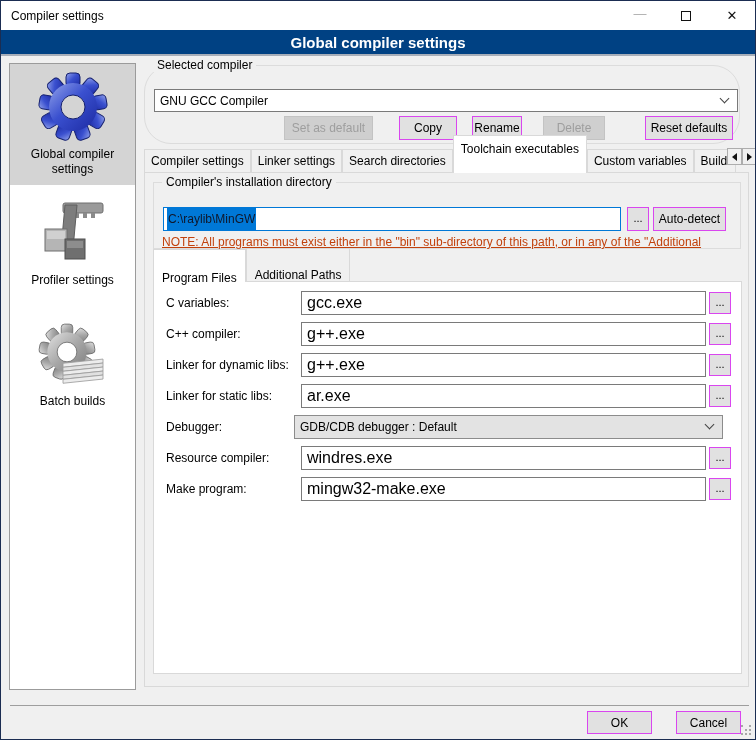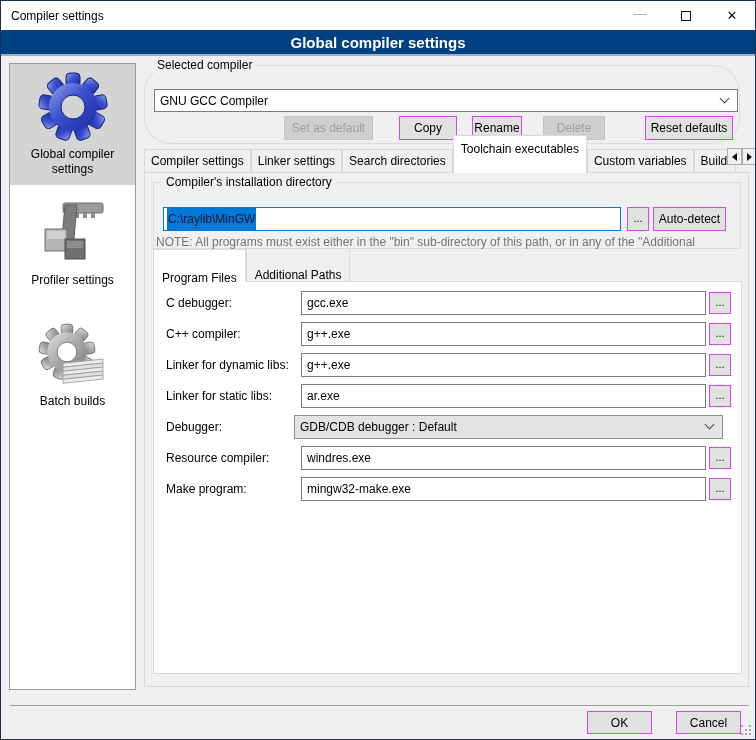--- a/index.html
+++ b/index.html
@@ -73,36 +73,36 @@
   
   .tabpanel { position:absolute; left:143px; top:171px; width:605px; height:515px;
               background:#f0f0f0; border:1px solid #d9d9d9; z-index:2; }
 
   .group-install { left:8px; top:9px; width:588px; height:67px; }
   .path-input { position:absolute; left:9px; top:24px; width:458px; height:24px; background:#fff;
                 border:1px solid #0078d7; display:flex; align-items:center; padding-left:3px; overflow:hidden; }
   .path-sel { background:#0078d7; color:#0f172a; white-space:nowrap; padding:18px 1px; }
   .b-browse-dir { left:473px; top:24px; width:22px; font-size:11px; line-height:20px; }
   .b-autodetect { left:499px; top:24px; width:73px; }
-  .note { position:absolute; left:2px; top:52px; width:578px; color:#737373; white-space:nowrap; overflow:hidden; }
+  .note { position:absolute; left:8px; top:52px; width:578px; color:#c2410c; white-space:nowrap; overflow:hidden;text-decoration:underline; }
 
   
   .subtabrow { position:absolute; left:8px; top:83px; height:26px; display:flex; align-items:flex-end; z-index:3; }
   .subtab { height:22px; margin-bottom:1px; padding:16px 8px; background:#f0f0f0; border:1px solid #d9d9d9;
             border-bottom:none; line-height:21px; white-space:nowrap; cursor:default; }
   .subtab.active { height:26px; margin-bottom:0; background:#fff; line-height:25px; }
 
   
   .innerpanel { position:absolute; left:8px; top:108px; width:589px; height:393px;
                 background:#fff; border:1px solid #d9d9d9; z-index:2; }
   .row { position:absolute; left:0; right:0; height:24px; }
   .r0{top:9px} .r1{top:40px} .r2{top:71px} .r3{top:102px} .r4{top:133px} .r5{top:164px} .r6{top:195px}
   .row .flabel { position:absolute; left:12px; top:5px; white-space:nowrap; }
   .row input.field { position:absolute; left:147px; top:0; width:405px; height:24px; background:#fff;
-                     border:1px solid #7a7a7a; font-family:"Liberation Sans", sans-serif; font-size:12px;
+                     border:1px solid #7a7a7a; font-family:"Liberation Sans", sans-serif; font-size:16px;
                      padding-left:5px; }
   .row .b-mini { left:555px; top:1px; width:22px; height:22px; font-size:11px; line-height:18px; }
   .combo-debugger { left:140px; top:0; width:429px; height:24px; }
 
   
   .footer-line { position:absolute; left:9px; top:704px; width:739px; height:1px; background:#9e9e9e; }
   .b-ok     { left:586px; top:710px; width:65px; height:23px; }
   .b-cancel { left:675px; top:710px; width:65px; height:23px; }
   .grip { position:absolute; right:3px; bottom:3px; width:11px; height:11px; }
   .grip span { position:absolute; left:0; top:0; width:2px; height:2px; background:#a7a7a7;
@@ -257,21 +257,21 @@
     </div>
 
     <div class="subtabrow">
       <div class="subtab active">Program Files</div>
       <div class="subtab">Additional Paths</div>
     </div>
 
     <div class="innerpanel">
 
       <div class="row r0">
-        <span class="flabel">C debugger:</span>
+        <span class="flabel">C variables:</span>
         <input class="field" value="gcc.exe" style="">
         <div class="btn b-mini">...</div>
       </div>
 
       <div class="row r1">
         <span class="flabel">C++ compiler:</span>
         <input class="field" value="g++.exe" style="">
         <div class="btn b-mini">...</div>
       </div>
 

